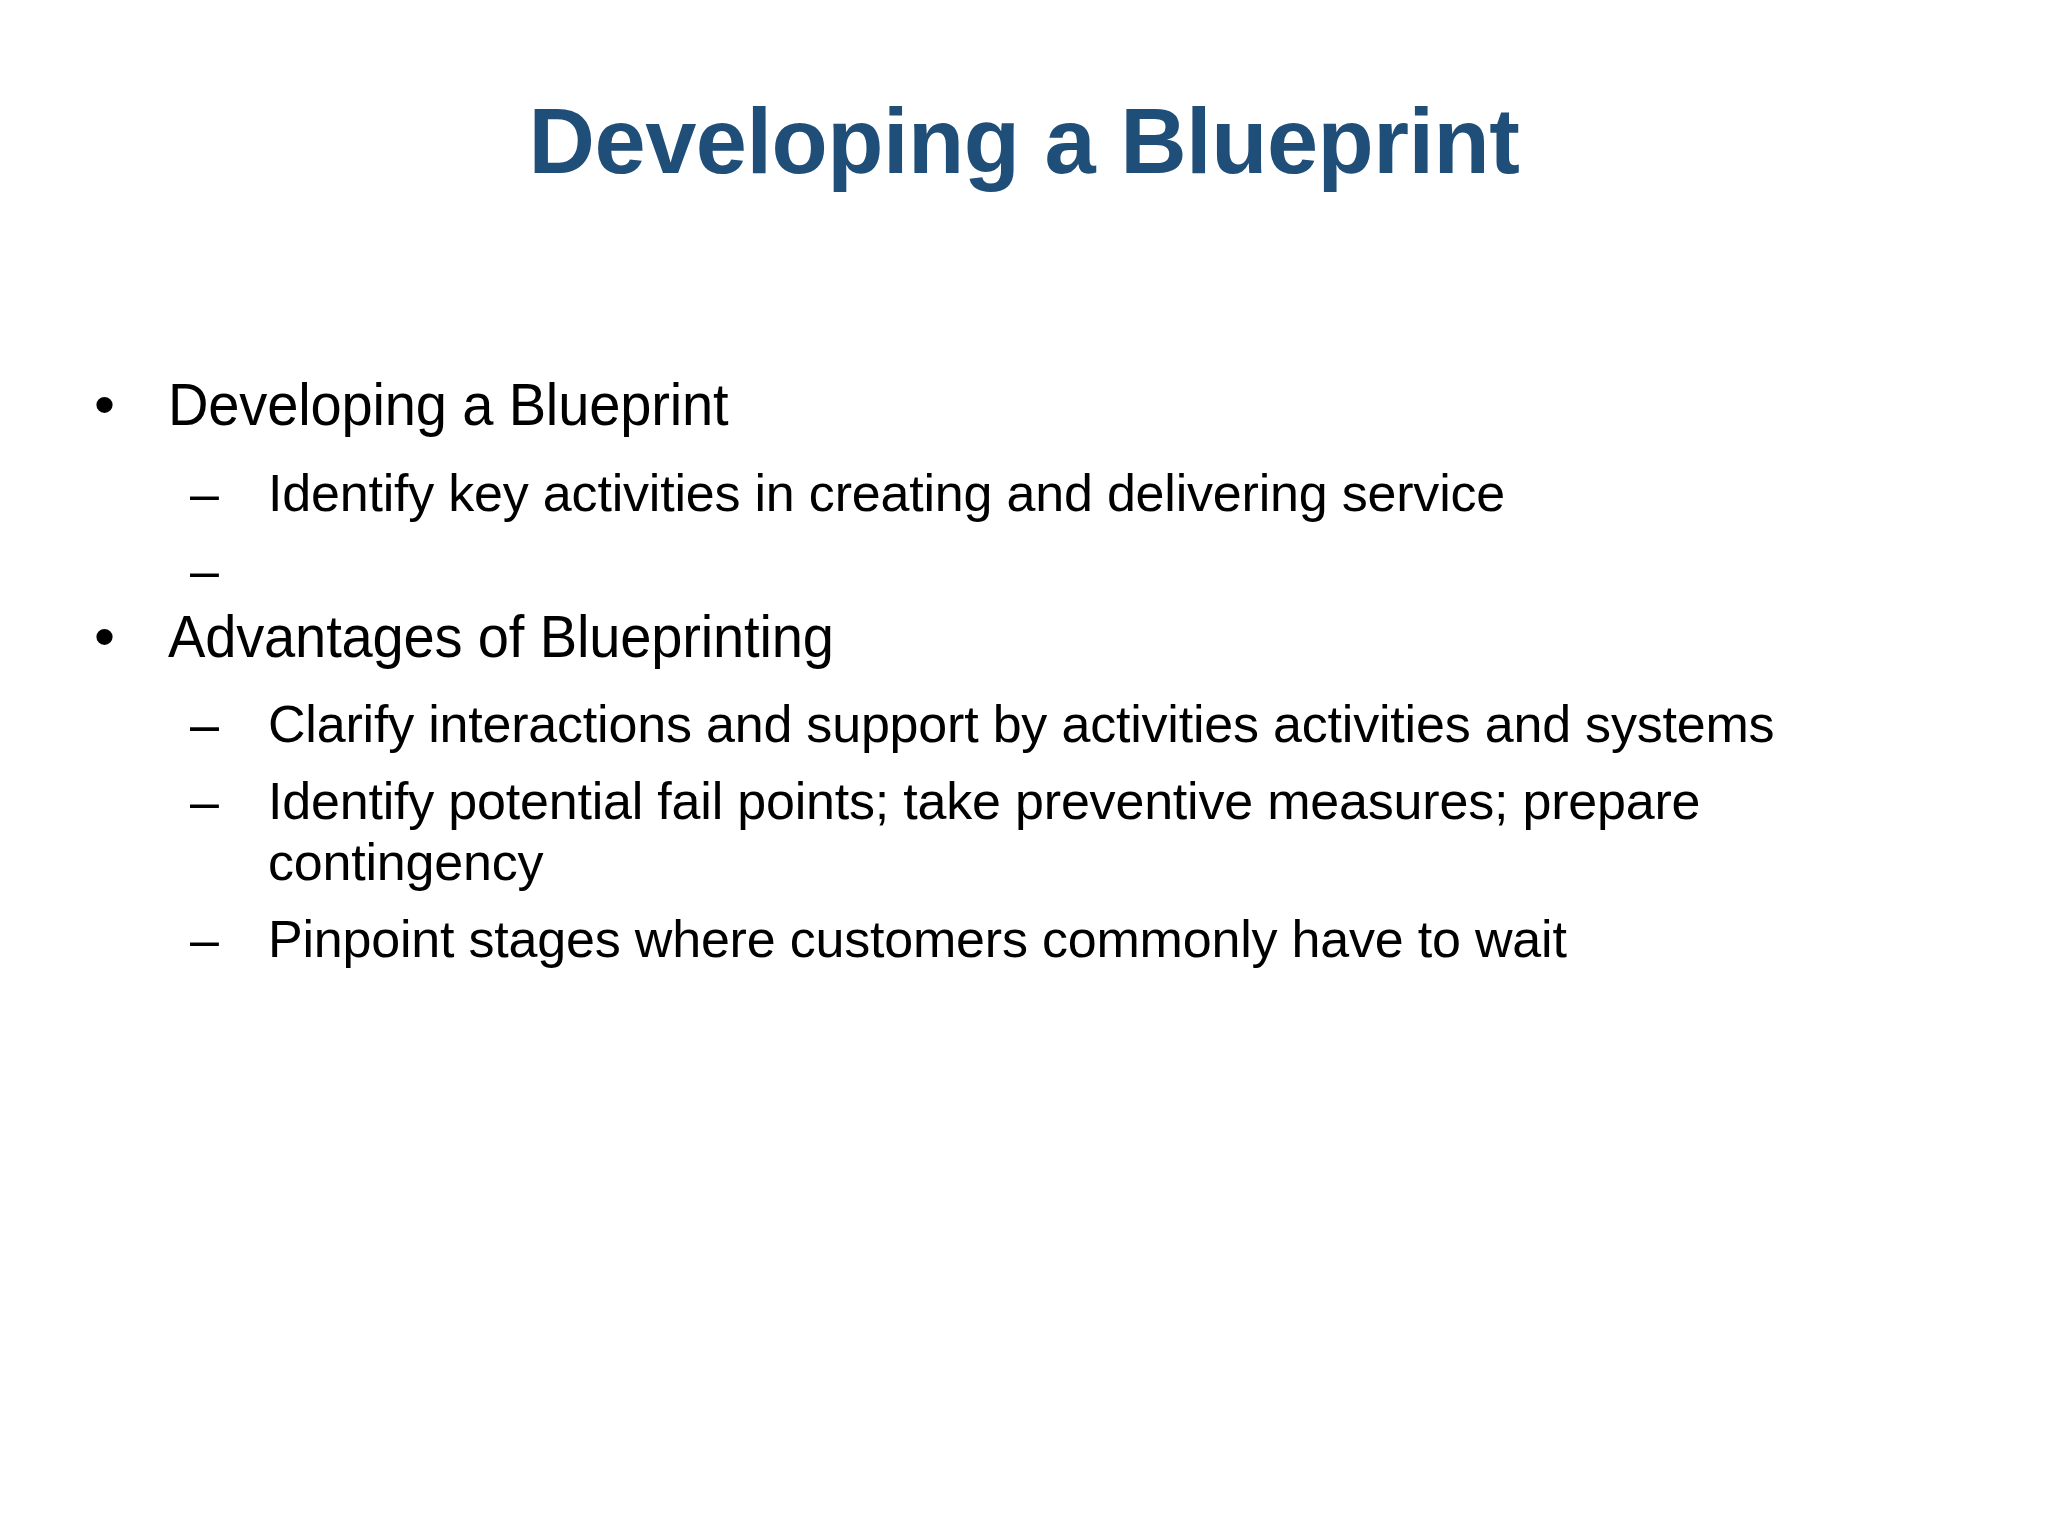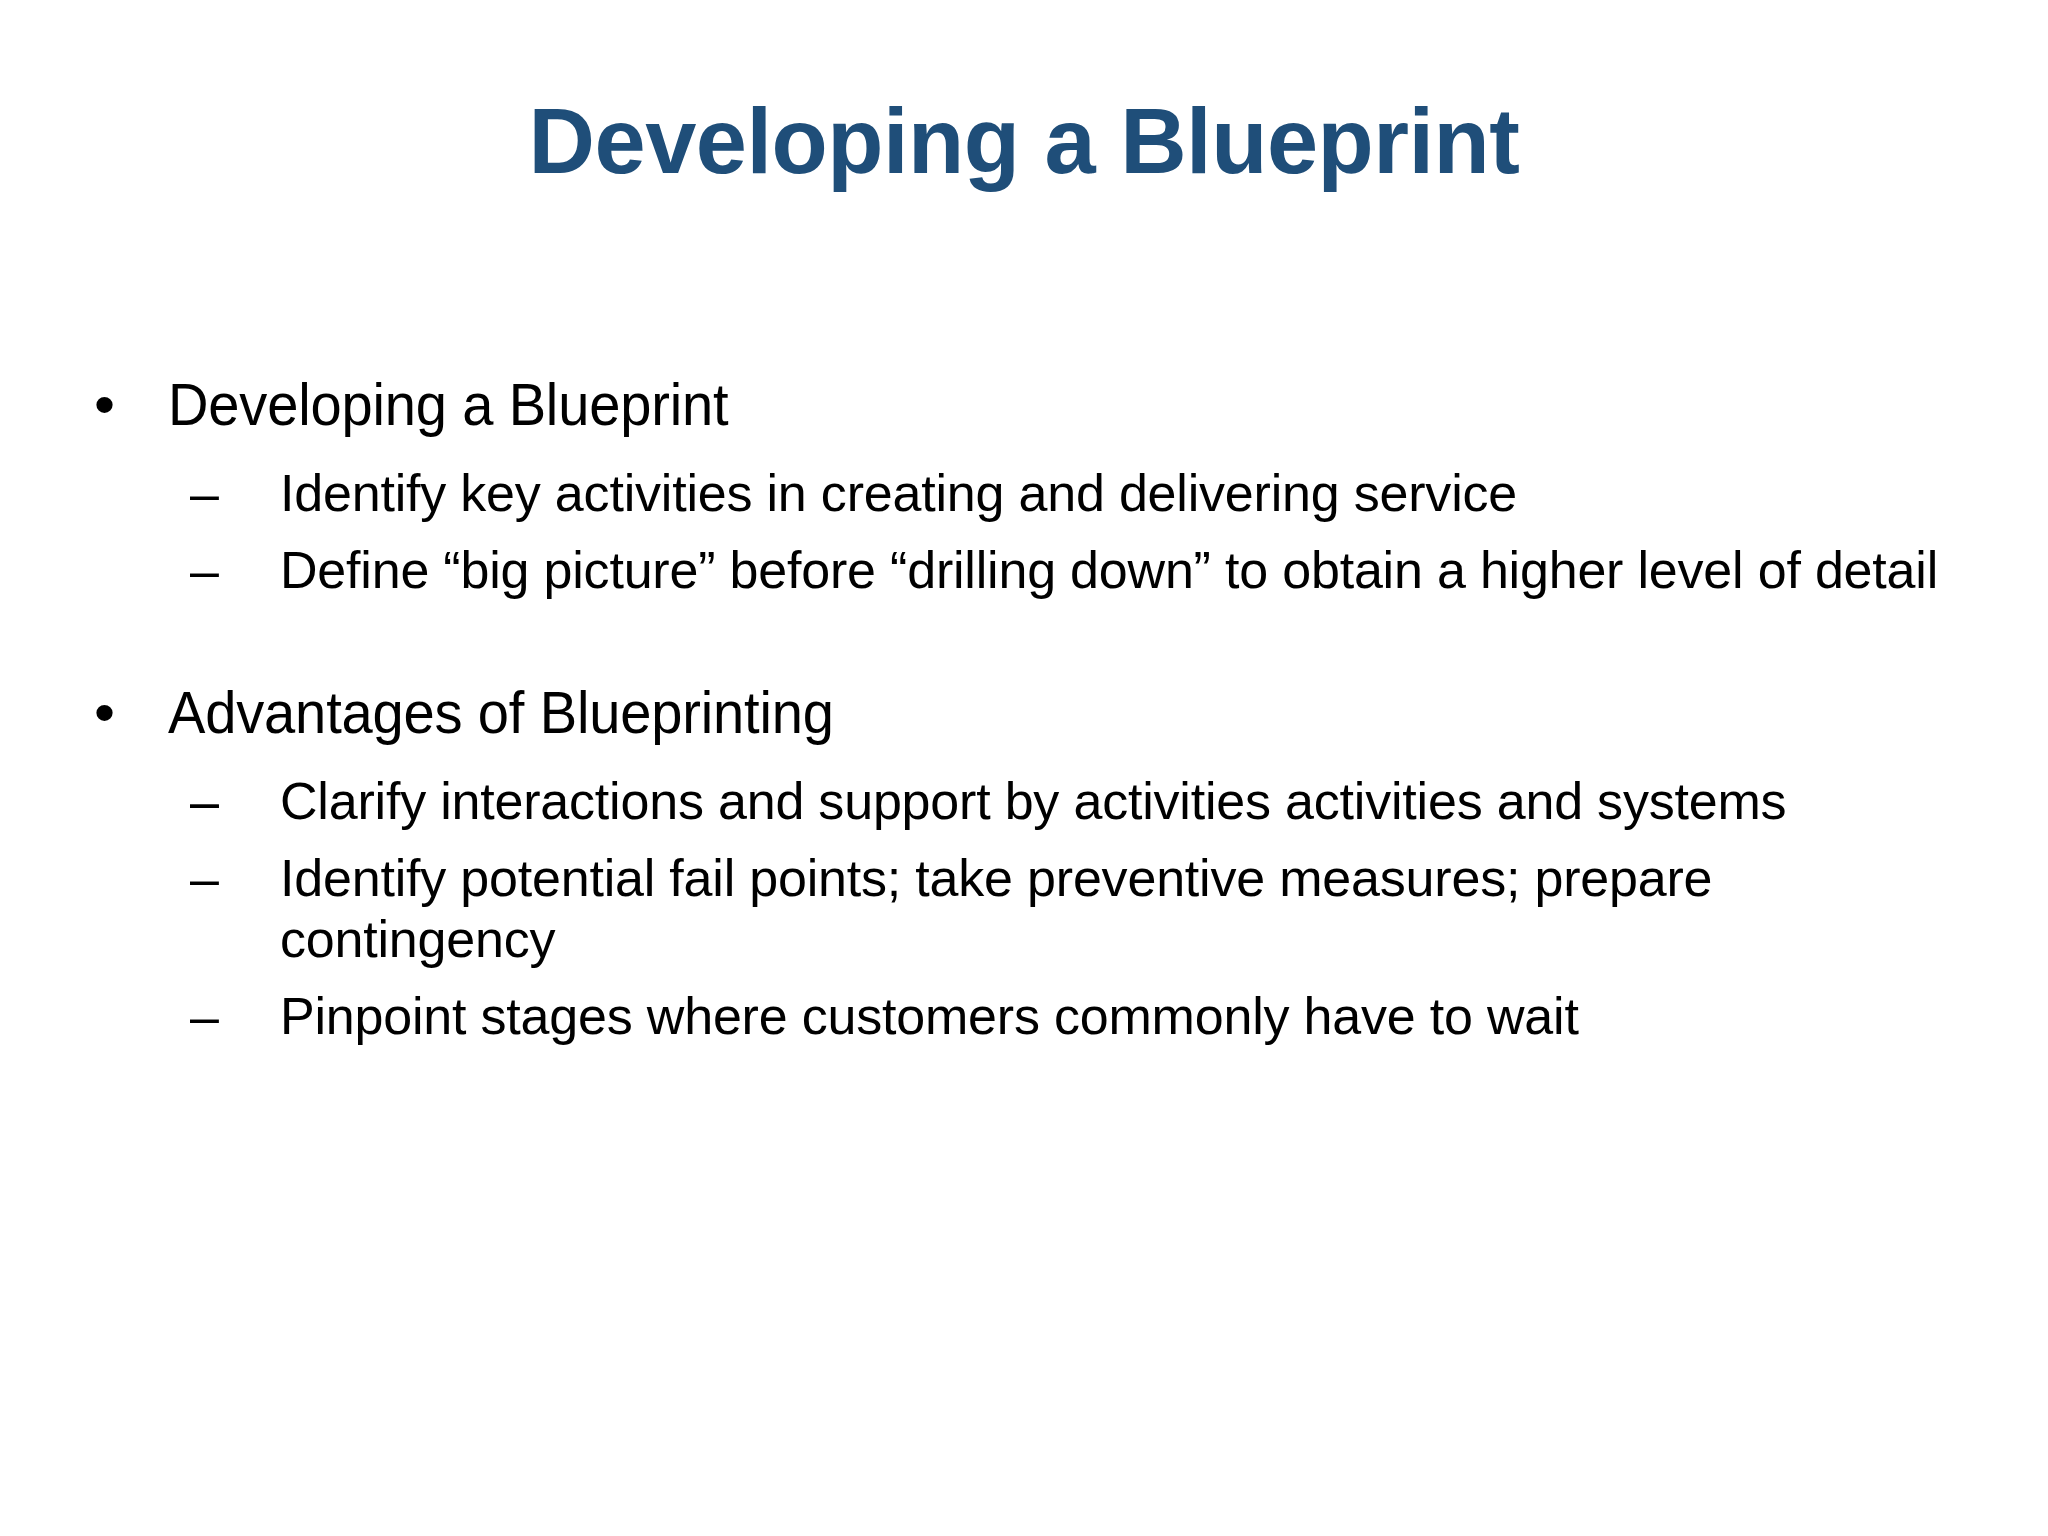--- a/index.html
+++ b/index.html
@@ -100,21 +100,20 @@
     left: 118px;
     top: 0;
     width: 60px;
     font-size: 52px;
     line-height: 1.17;
     color: #000000;
   }
   .lvl2 .text {
     display: block;
     max-width: 1660px;
-    margin-left: 12px;
   }
 
   
   .condense {
     display: inline-block;
     transform: scaleX(0.935);
     transform-origin: left center;
   }
 </style>
 </head>
@@ -133,21 +132,20 @@
         <span class="condense">Developing a Blueprint</span>
       </div>
 
       <ul class="sublist">
         <li class="lvl2" style="color: rgb(0, 0, 0);">
           <span class="marker" style="color: rgb(0, 0, 0);">–</span>
           <span class="text">Identify key activities in creating and delivering service</span>
         </li>
         <li class="lvl2" style="color: rgb(0, 0, 0);">
           <span class="marker" style="color: rgb(0, 0, 0);">–</span>
-          <span class="text">Define “big picture” before “drilling down” to obtain a higher level of detail</span>
         </li>
       </ul>
 
     </div>
 
     <div class="group" style="margin-top:78px;">
 
       <div class="lvl1" style="color: rgb(0, 0, 0);">
         <span class="marker" style="color: rgb(0, 0, 0);">•</span>
         <span class="condense">Advantages of Blueprinting</span>

